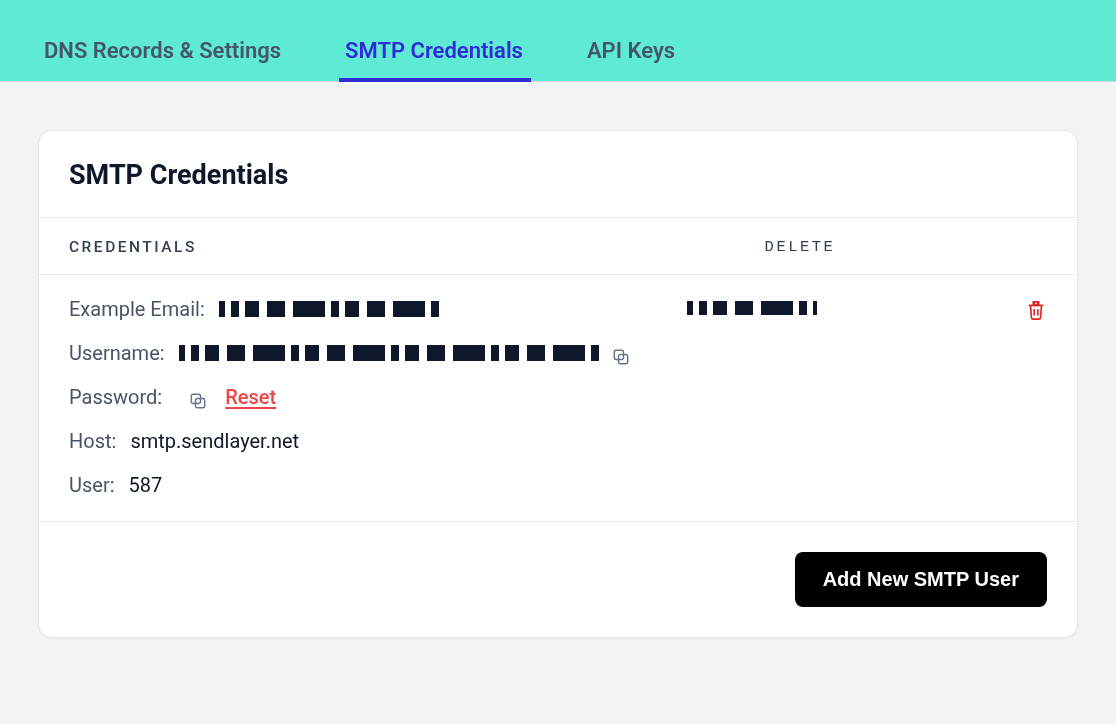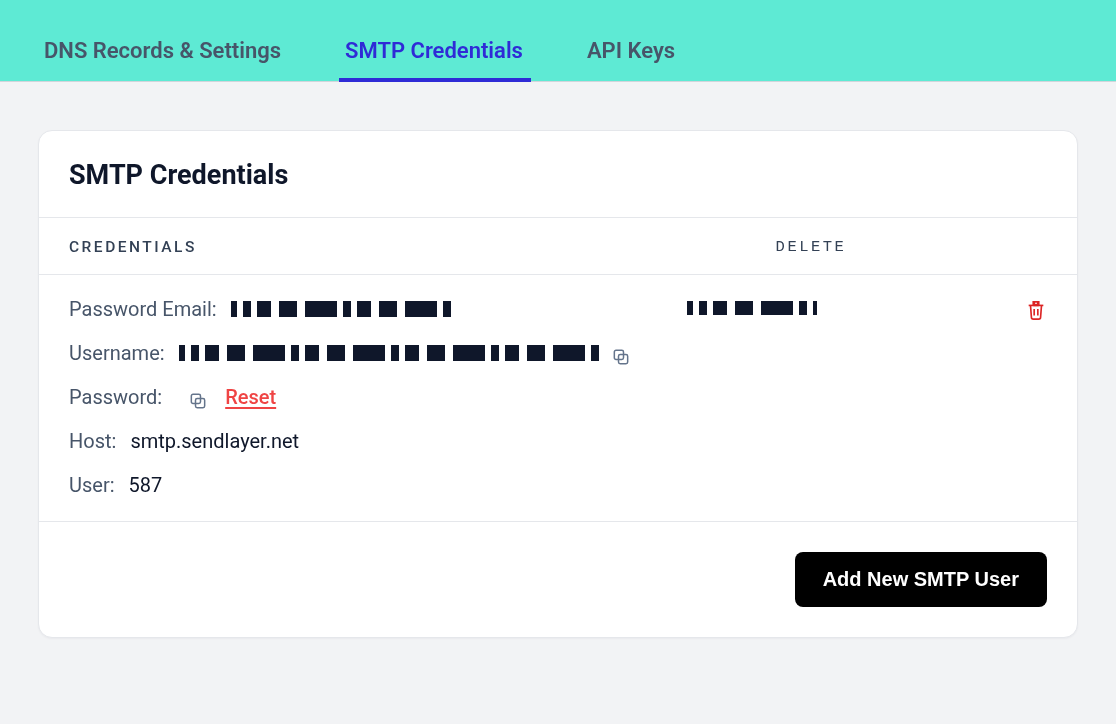--- a/index.html
+++ b/index.html
@@ -54,21 +54,21 @@
   }
   .card-title {
     font-size: 27px;
     font-weight: 700;
     color: #0f172a;
   }
   .table-head {
     display: grid;
     grid-template-columns: 1fr 220px 140px;
     align-items: center;
-    padding: 20px 16px 18px 30px;
+    padding: 20px 27px 18px 30px;
     border-top: 1px solid #e5e7eb;
     border-bottom: 1px solid #e5e7eb;
     color: #334155;
     font-size: 15.5px;
     letter-spacing: 2.5px;
     font-weight: 500;
   }
   .th-right { text-align: center; font-family: Liberation Mono, monospace; }
   .row {
     display: grid;
@@ -182,21 +182,21 @@
 
   <div class="table-head">
     <div>CREDENTIALS</div>
     <div class="th-right">DELETE</div>
   </div>
 
   <div class="row">
     <div class="cred-list">
 
       <div class="line">
-        <span class="lbl">Password Email:</span>
+        <span class="lbl">Example Email:</span>
         <span class="pixelated pix-email"></span>
       </div>
 
       <div class="line">
         <span class="lbl">Username:</span>
         <span class="pixelated pix-user"></span>
         <span class="copy-icon">
           <svg viewBox="0 0 24 24" fill="none" stroke="currentColor" stroke-width="1.8">
             <rect x="9" y="9" width="11" height="11" rx="2"></rect>
             <rect x="4" y="4" width="11" height="11" rx="2"></rect>

